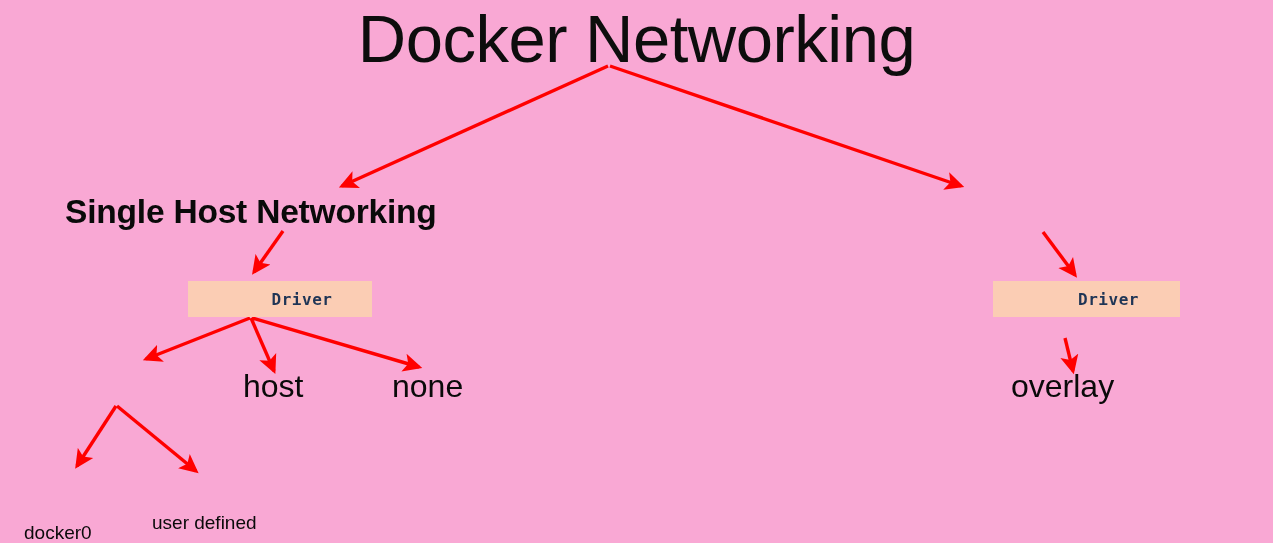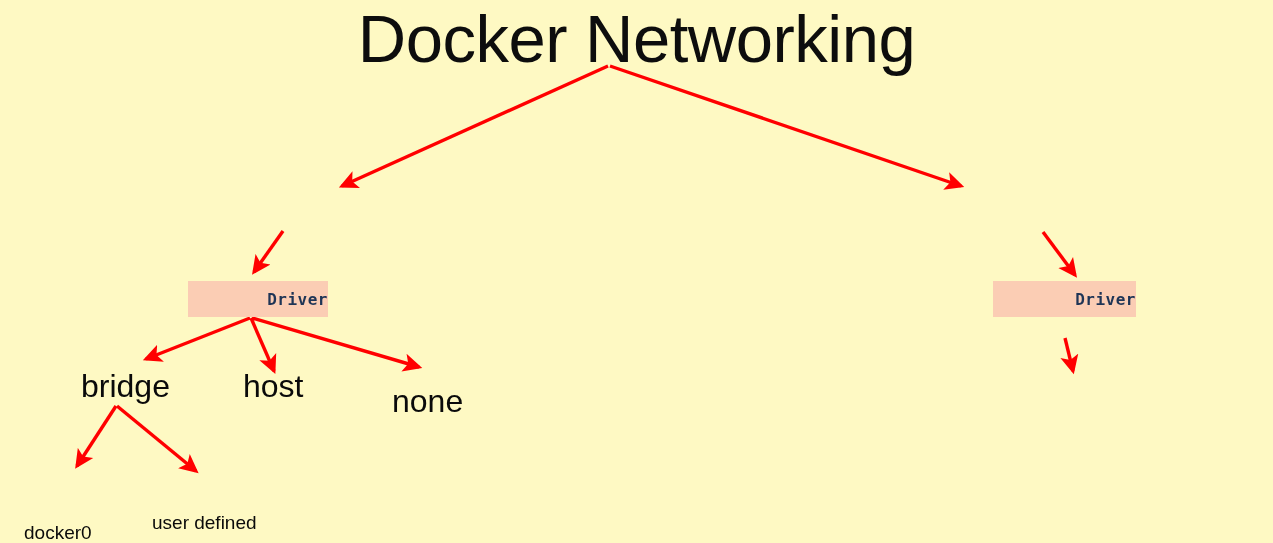--- a/index.html
+++ b/index.html
@@ -7,21 +7,21 @@
     padding: 0;
     background: #ffffff;
   }
   body {
     font-family: "Liberation Sans", sans-serif;
   }
   #canvas {
     position: relative;
     width: 1273px;
     height: 543px;
-    background: #fef9c3;
+    background: #f9a8d4;
     overflow: hidden;
   }
   #arrow-layer {
     position: absolute;
     left: 0;
     top: 0;
     width: 1273px;
     height: 543px;
     pointer-events: none;
   }
@@ -49,41 +49,42 @@
     color: #0a0a0a;
   }
   .branch-left  { left: 65px;  top: 192px; }
   .branch-right { left: 824px; top: 192px; }
 
   .driver-box {
     position: absolute;
     background: #fbcdb4;
     display: flex;
     align-items: center;
-    justify-content: flex-end;
+    justify-content: center;
+    padding-left: 44px;
   }
   .driver-box span {
     font-family: "DejaVu Sans Mono", "Liberation Mono", monospace;
     font-size: 16px;
     font-weight: bold;
     color: #1f3556;
     letter-spacing: 0.5px;
   }
   .driver-left  { left: 188px; top: 281px; width: 140px; height: 36px; }
   .driver-right { left: 993px; top: 281px; width: 143px; height: 36px; }
 
   .leaf {
     font-size: 32px;
     font-weight: 400;
     line-height: 38px;
     color: #0a0a0a;
   }
   .leaf-bridge  { left: 81px;  top: 367px; }
   .leaf-host    { left: 243px; top: 367px; text-align: right; }
-  .leaf-none    { left: 392px; top: 382px; }
+  .leaf-none    { left: 392px; top: 367px; }
   .leaf-overlay { left: 1011px; top: 367px; }
 
   .sublabel {
     font-size: 19px;
     font-weight: 400;
     line-height: 23px;
     color: #0a0a0a;
   }
   .sub-docker0 { left: 24px;  top: 475px; }
   .sub-user    { left: 152px; top: 475px; margin-top: 36px; }
@@ -113,36 +114,37 @@
     <line x1="252" y1="318" x2="419" y2="367" stroke="#ff0000" stroke-width="3.4" marker-end="url(#ah)"></line>
 
     <line x1="116" y1="406" x2="77" y2="466" stroke="#ff0000" stroke-width="3.4" marker-end="url(#ah)"></line>
     <line x1="117" y1="406" x2="196" y2="471" stroke="#ff0000" stroke-width="3.4" marker-end="url(#ah)"></line>
 
     <line x1="1065" y1="338" x2="1073" y2="371" stroke="#ff0000" stroke-width="3.4" marker-end="url(#ah)"></line>
   </svg>
 
   <div class="node title">Docker Networking</div>
 
+  <div class="node branch-label branch-left">Single Host Networking</div>
 
 
   <div class="driver-box driver-left">
     <span>Driver</span>
   </div>
 
   <div class="driver-box driver-right">
     <span>Driver</span>
   </div>
 
-  <div class="node leaf leaf-bridge">bridge</div>
 
   <div class="node leaf leaf-host">host</div>
 
   <div class="node leaf leaf-none">none</div>
 
+  <div class="node leaf leaf-overlay">overlay</div>
 
   <div class="node sublabel sub-docker0">
     <div>docker0</div>
     
   </div>
 
   <div class="node sublabel sub-user">user defined</div>
 
 </div>
 

